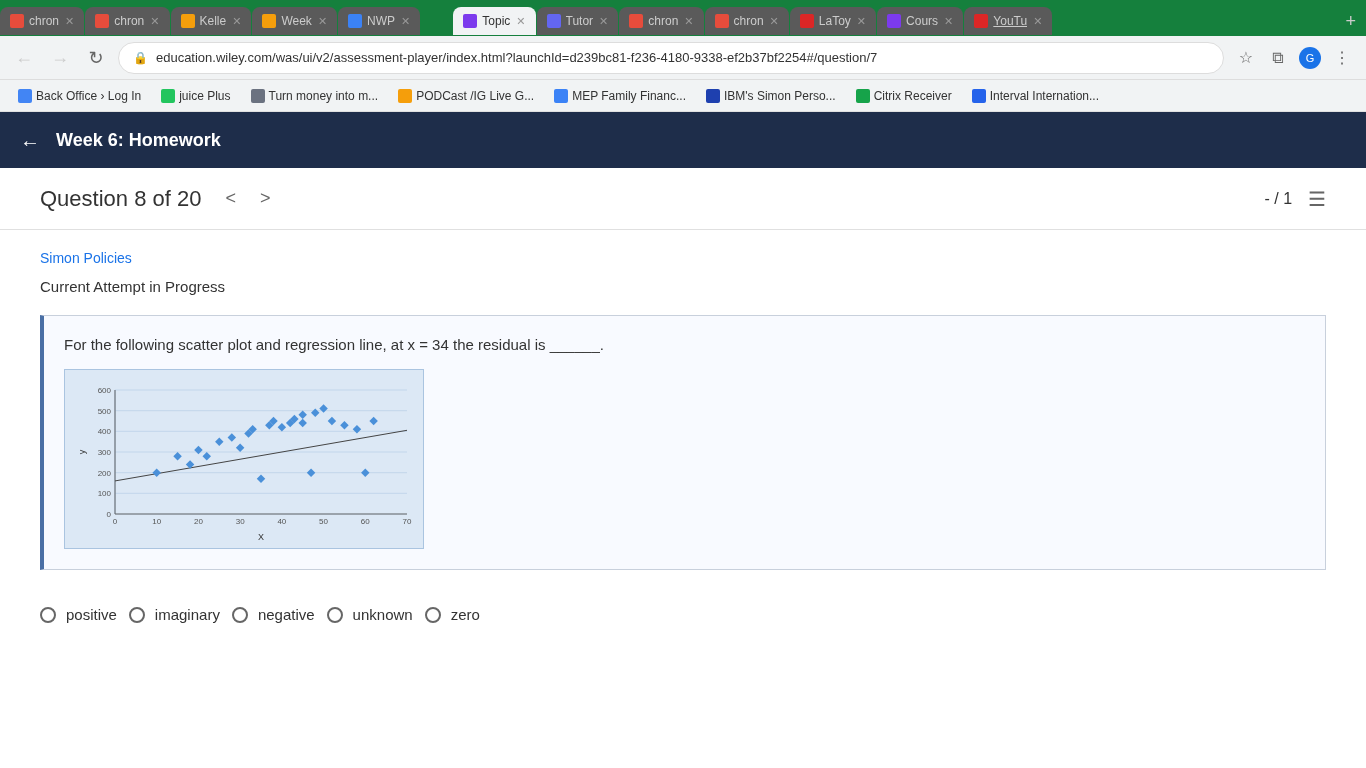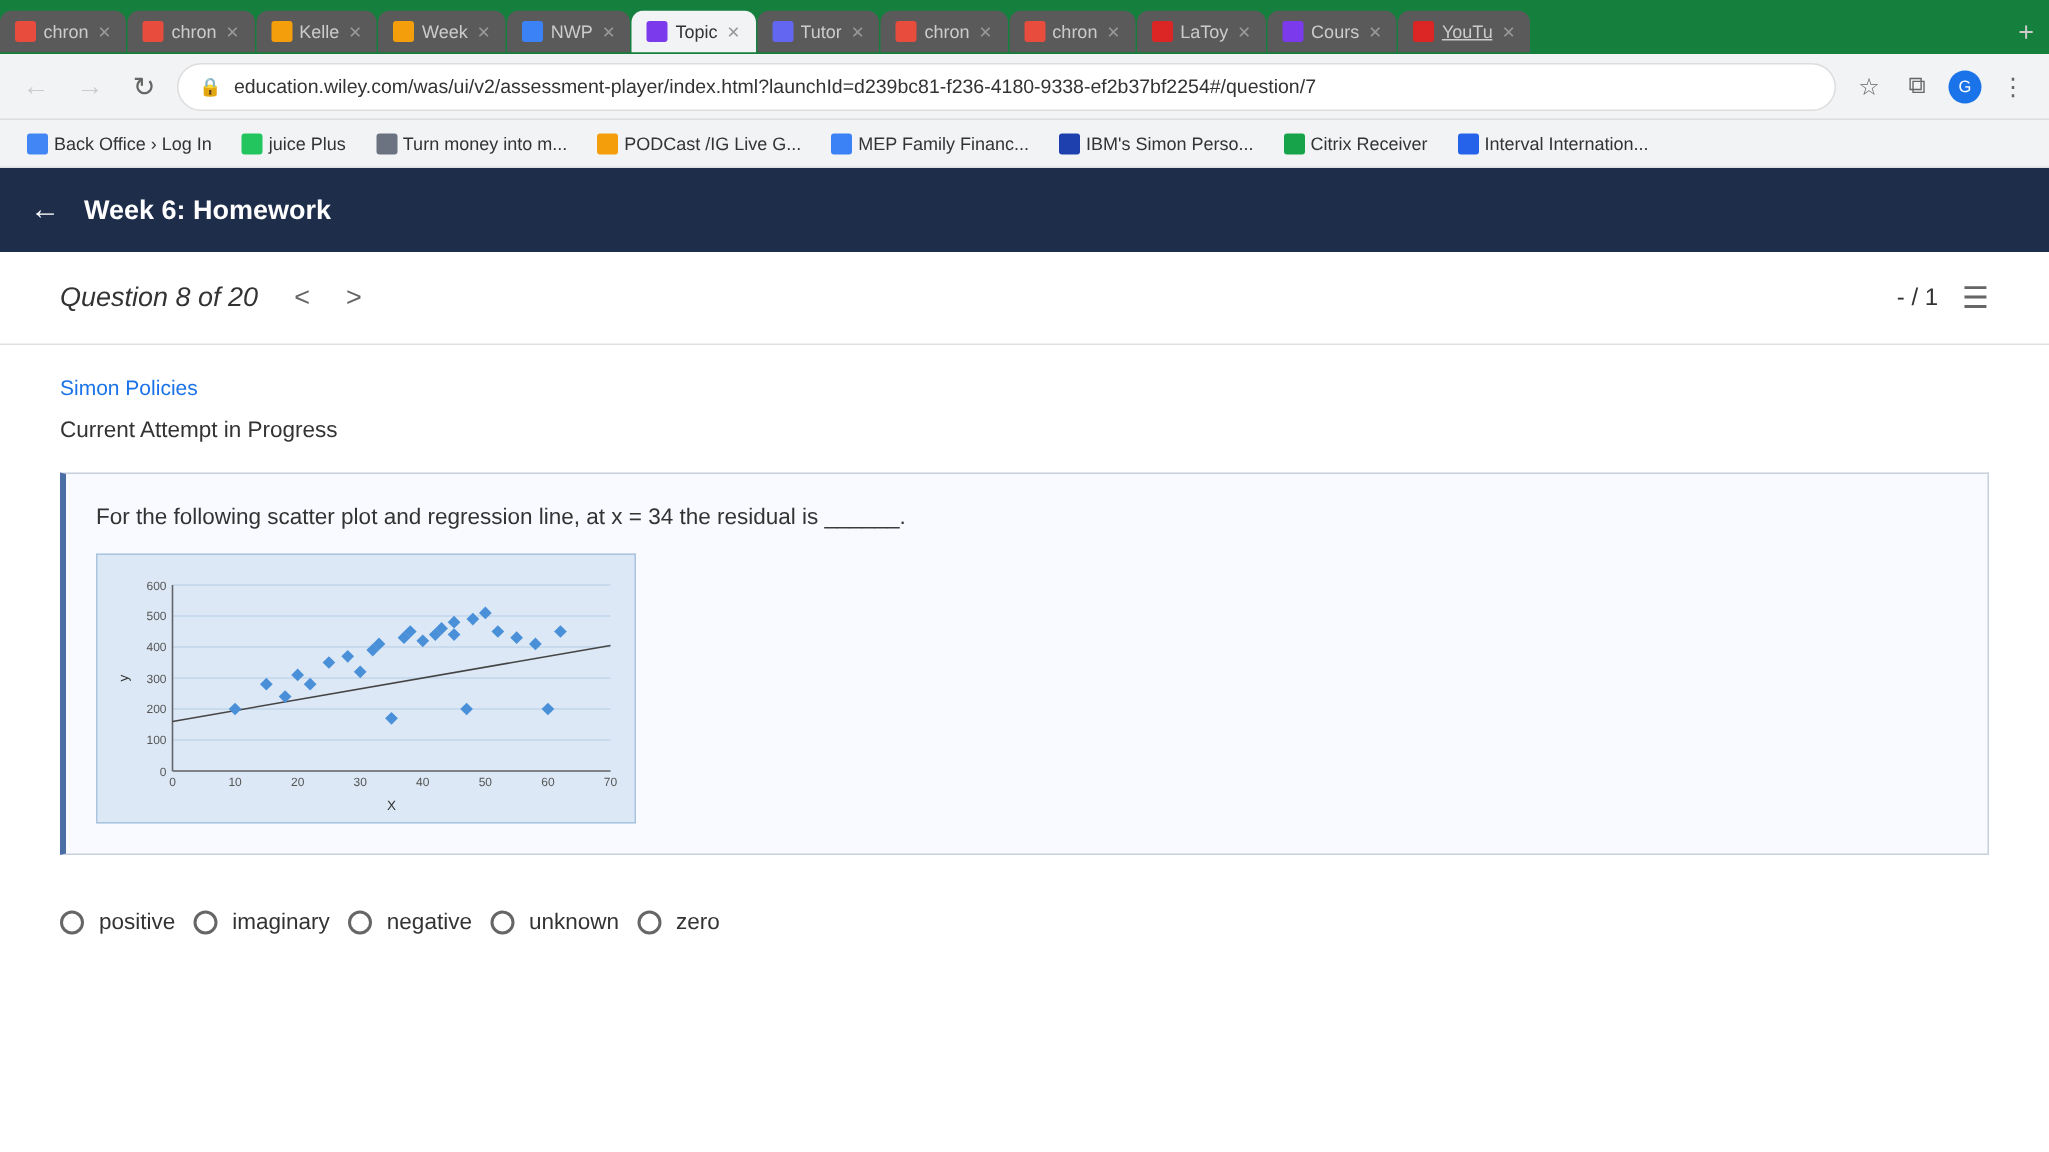--- a/index.html
+++ b/index.html
@@ -2,21 +2,21 @@
 <html><head>
   <meta charset="utf-8">
   <style>
     * { margin: 0; padding: 0; box-sizing: border-box; }
     body { font-family: Arial, sans-serif; font-size: 14px; background: #f1f3f4; }
 
     
     .browser-chrome { background: #3c3c3c; width: 1366px; }
     .tab-bar { display: flex; align-items: center; padding: 6px 0 0 0; background: #15803d; overflow: hidden; height: 36px; }
     .tab { display: flex; align-items: center; padding: 0 10px; height: 28px; background: #5a5a5a; border-radius: 8px 8px 0 0; color: #ccc; font-size: 12px; min-width: 80px; max-width: 120px; margin-right: 1px; cursor: pointer; white-space: nowrap; overflow: hidden; text-overflow: ellipsis; }
-    .tab.active { background: #f1f3f4; color: #333; }
+    .tab.active { background: #f1f3f4; color: #333; margin-left: 32px; }
     .tab-favicon { width: 14px; height: 14px; margin-right: 5px; border-radius: 2px; flex-shrink: 0; }
     .tab-close { margin-left: auto; color: #999; font-size: 11px; padding-left: 6px; }
     .tab-add { background: none; border: none; color: #ccc; font-size: 18px; padding: 0 10px; cursor: pointer; }
 
     .nav-bar { background: #f1f3f4; display: flex; align-items: center; padding: 6px 10px; gap: 8px; height: 44px; border-bottom: 1px solid #ddd; }
     .nav-btn { background: none; border: none; cursor: pointer; color: #666; font-size: 18px; width: 28px; height: 28px; display: flex; align-items: center; justify-content: center; border-radius: 50%; }
     .nav-btn.disabled { color: #ccc; cursor: default; }
     .url-bar { flex: 1; background: white; border: 1px solid #ddd; border-radius: 20px; padding: 5px 14px; font-size: 13px; color: #333; display: flex; align-items: center; gap: 8px; height: 32px; }
     .url-lock { color: #1a73e8; font-size: 12px; }
     .url-text { color: #333; font-size: 13px; }
@@ -28,21 +28,21 @@
     .bookmark-favicon { width: 14px; height: 14px; border-radius: 2px; }
 
     
     .page-header { background: #1e2d4a; color: white; display: flex; align-items: center; padding: 0 20px; height: 56px; gap: 16px; }
     .back-arrow { color: white; font-size: 20px; cursor: pointer; }
     .page-title { font-size: 18px; font-weight: 600; color: white; }
 
     .content-area { background: white; min-height: 600px; }
     
     .question-nav { display: flex; align-items: center; padding: 16px 40px; border-bottom: 1px solid #e0e0e0; }
-    .question-label { font-size: 18px; font-weight: 400; color: #333; font-style: italic; }
+    .question-label { font-size: 22px; font-weight: 400; color: #333; }
     .nav-arrows { display: flex; gap: 8px; margin-left: 16px; }
     .nav-arrow { background: none; border: none; cursor: pointer; font-size: 18px; color: #666; padding: 4px 8px; border-radius: 4px; }
     .question-score { margin-left: auto; color: #333; font-size: 16px; }
     .list-icon { margin-left: 16px; color: #666; font-size: 20px; cursor: pointer; }
 
     .question-content { padding: 20px 40px; }
     .view-policies { color: #1a73e8; font-size: 14px; cursor: pointer; text-decoration: none; display: block; margin-bottom: 12px; }
     .attempt-label { font-size: 15px; font-weight: 400; color: #333; margin-bottom: 20px; }
 
     .question-box { border: 1px solid #c8d0dc; border-left: 4px solid #4a6fa5; padding: 20px; margin-bottom: 20px; background: #f8faff; }

